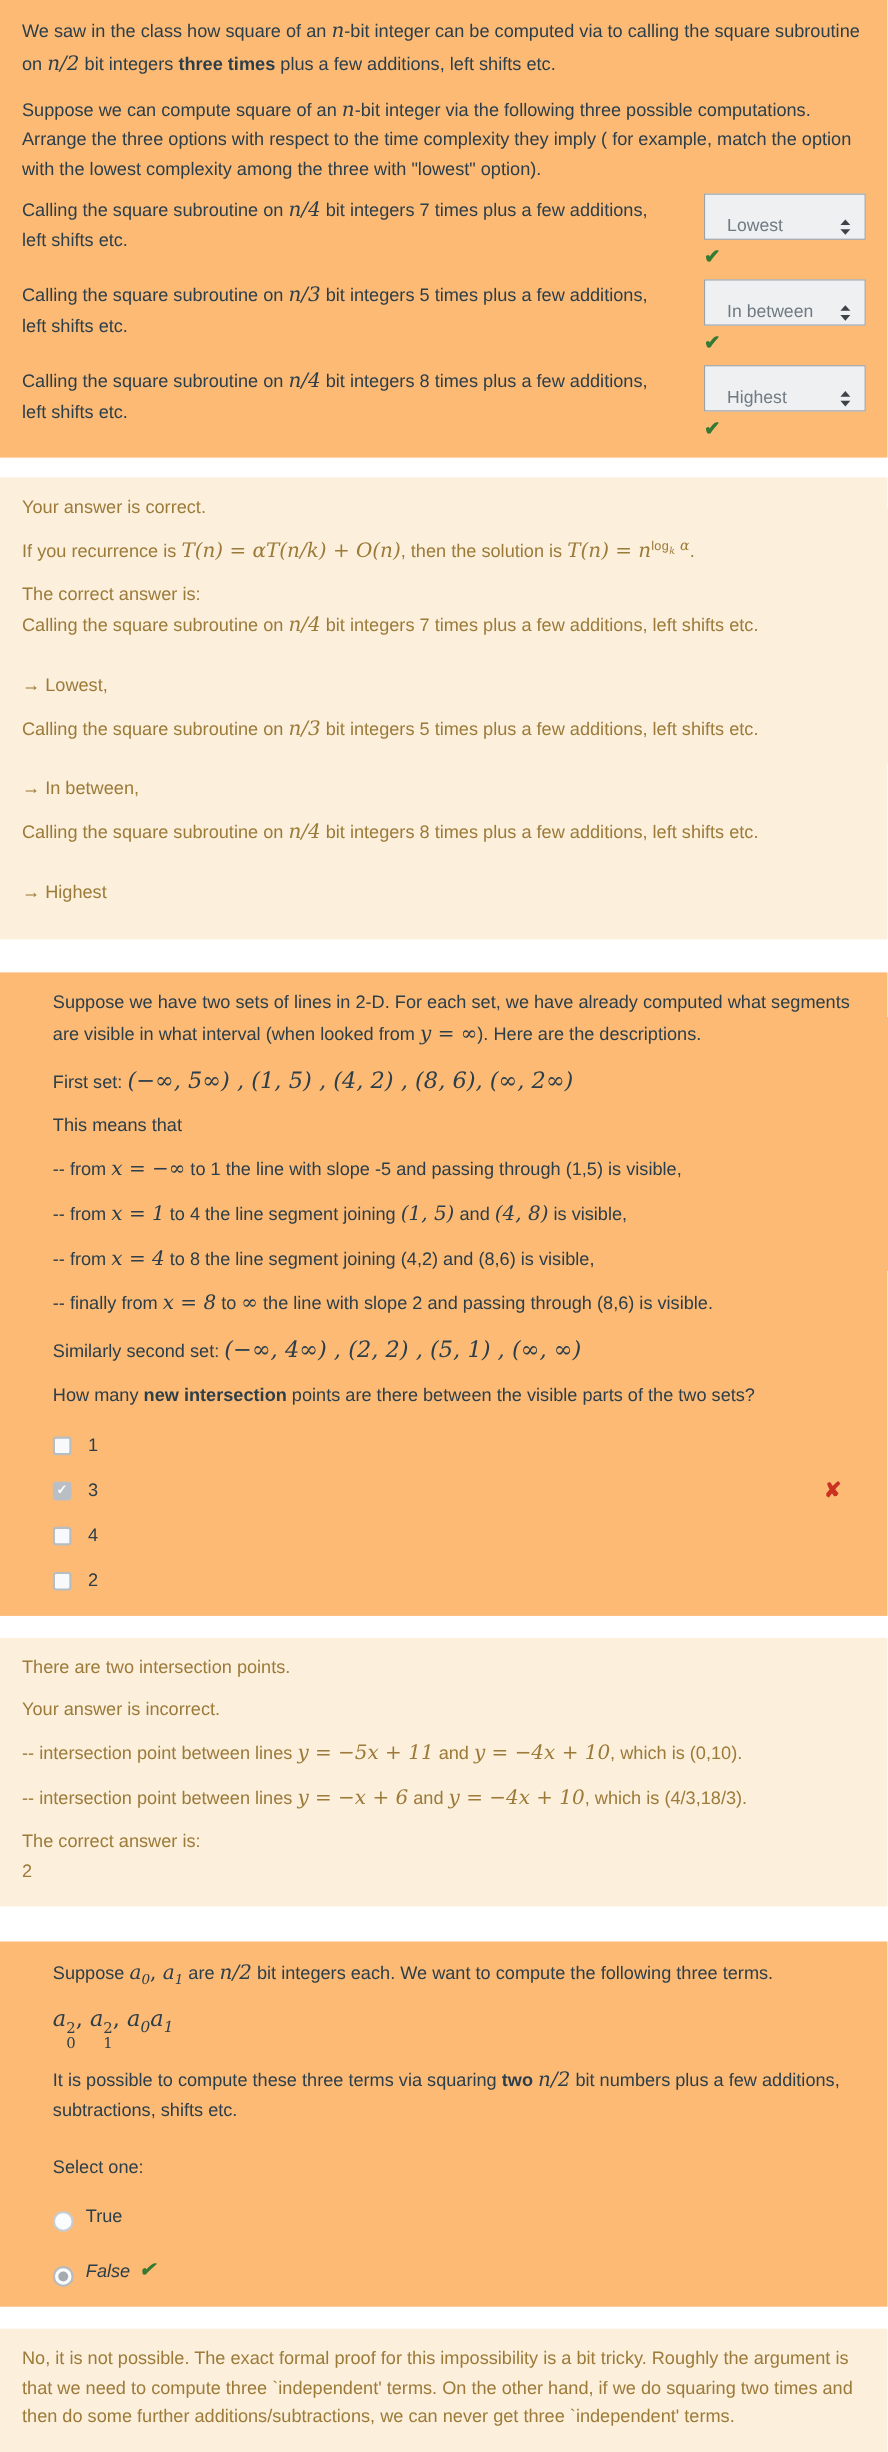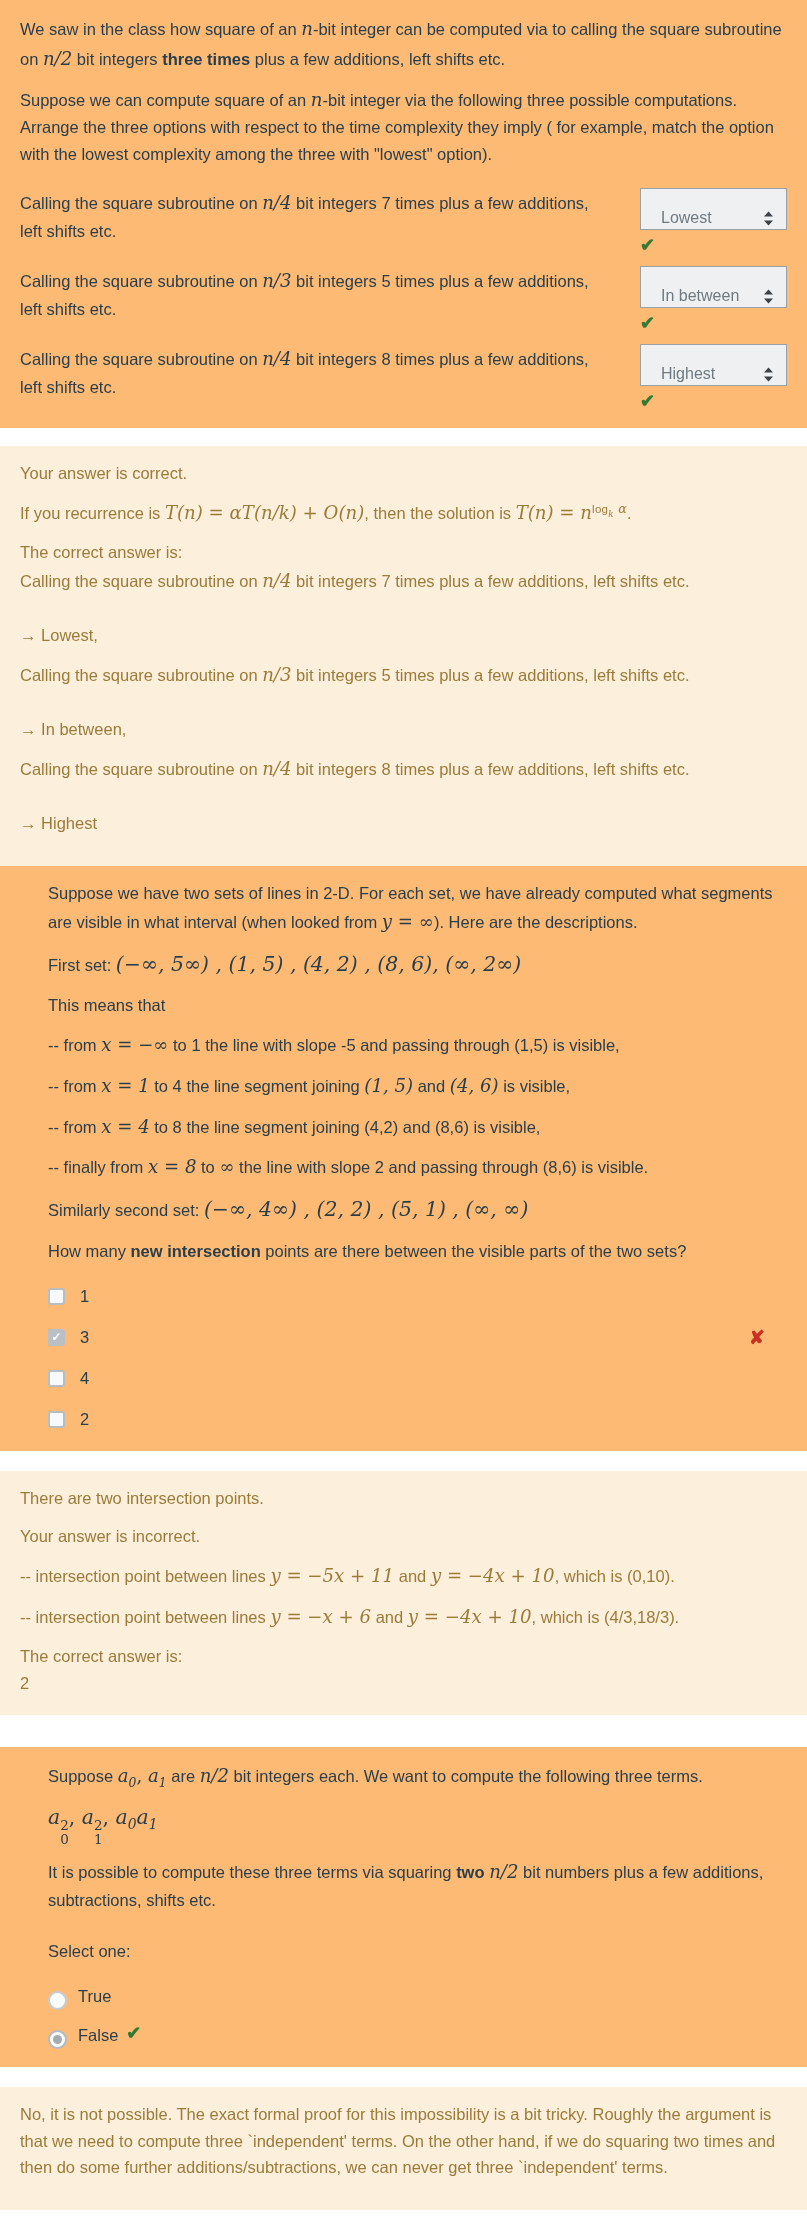--- a/index.html
+++ b/index.html
@@ -7,21 +7,21 @@
     width:807px;
     font-family:"Liberation Sans",sans-serif;
     font-size:16.5px;
     line-height:1.64;
     color:#2b3e4a;
     -webkit-font-smoothing:antialiased;
   }
   .card{padding:14px 20px 18px 20px;}
   .blue{background:#fdba74;}
   .orange{background:#fcefdb;color:#9c7b3a;}
-  .gap18{margin-bottom:18px;} .gap30{} .gap20{margin-bottom:20px;padding-left:48px;} .gap32{margin-bottom:32px;}
+  .gap18{margin-bottom:18px;} .gap30{margin-bottom:30px;} .gap20{margin-bottom:20px;padding-left:48px;} .gap32{margin-bottom:32px;}
   p{margin:0 0 11px 0;max-width:770px;}
   .tight{margin-bottom:0;}
   .arrowline{margin-top:26px;margin-bottom:11px;}
   b{font-weight:bold;}
   
   .m{font-family:"DejaVu Serif",serif;font-style:italic;font-size:1.10em;}
   .m .rm, .rm{font-style:normal;}
   .mlg{font-size:1.24em;}
   sub,sup{font-size:0.68em;line-height:0;}
   .exp{font-size:0.70em;vertical-align:0.55em;letter-spacing:0.3px;}
@@ -65,21 +65,21 @@
   .selectone{margin-top:24px;margin-bottom:18px;}
   .f3p{line-height:1.62;}
 </style>
 </head>
 <body>
 
 <main>
 
   <section class="card blue gap18">
     <p><span>We saw in the class how square of an </span><span class="m">n</span><span>-bit integer can be computed via to calling the  square subroutine on </span><span class="m">n/2</span><span> bit integers </span><b>three times</b><span> plus a few additions, left shifts etc.</span></p>
-    <p style="margin-bottom:20px;"><span>Suppose we can compute square of an </span><span class="m">n</span><span>-bit integer via the following three possible computations. Arrange the three options with respect to the time complexity they imply ( for example, match the option with the lowest complexity among the three with "lowest" option).</span></p>
+    <p style="margin-bottom:8px;"><span>Suppose we can compute square of an </span><span class="m">n</span><span>-bit integer via the following three possible computations. Arrange the three options with respect to the time complexity they imply ( for example, match the option with the lowest complexity among the three with "lowest" option).</span></p>
 
     <div class="matchrow">
       <p class="rowtext"><span>Calling the  square subroutine on </span><span class="m">n/4</span><span> bit integers 7 times plus a few additions, left shifts etc.</span></p>
       <div class="selcol">
         <div class="select">
           <span>Lowest</span>
           <span class="sel-arrows">
               <svg width="11" height="15" viewBox="0 0 11 15">
                 <path d="M5.5 0.5 L10 5.6 H1 Z" fill="#3c4247"></path>
                 <path d="M5.5 14.5 L10 9.4 H1 Z" fill="#3c4247"></path>
@@ -134,21 +134,21 @@
     <p class="arrowline">→ In between,</p>
     <p class="tight"><span>Calling the  square subroutine on </span><span class="m">n/4</span><span> bit integers 8 times plus a few additions, left shifts etc.</span></p>
     <p class="arrowline tight">→ Highest</p>
   </section>
 
   <section class="card blue gap20">
     <p><span>Suppose we have two sets of lines in 2-D. For each set, we have already computed what segments are visible in what interval (when looked from </span><span class="m">y = ∞</span><span>). Here are the descriptions.</span></p>
     <p><span>First set: </span><span class="m mlg">(−∞, 5∞) , (1, 5) , (4, 2) , (8, 6), (∞, 2∞)</span></p>
     <p>This means that</p>
     <p><span>-- from </span><span class="m">x = −∞</span><span> to 1 the line with slope -5 and passing through (1,5) is visible,</span></p>
-    <p><span>-- from </span><span class="m">x = 1</span><span> to 4 the line segment joining </span><span class="m">(1, 5)</span><span> and </span><span class="m">(4, 6)</span><span> is visible,</span></p>
+    <p><span>-- from </span><span class="m">x = 1</span><span> to 4 the line segment joining </span><span class="m">(1, 5)</span><span> and </span><span class="m">(4, 8)</span><span> is visible,</span></p>
     <p><span>-- from </span><span class="m">x = 4</span><span> to 8 the line segment joining (4,2) and (8,6) is visible,</span></p>
     <p><span>-- finally from </span><span class="m">x = 8</span><span> to </span><span class="m">∞</span><span> the line with slope 2 and passing through (8,6) is visible.</span></p>
     <p><span>Similarly second set: </span><span class="m mlg">(−∞, 4∞) , (2, 2) , (5, 1) ,  (∞, ∞)</span></p>
     <p class="tight"><span>How many </span><b>new intersection</b><span> points are there between the visible parts of the two sets?</span></p>
 
     <div class="opts">
       <div class="opt">
         <span class="cb"></span>
         <span>1</span>
       </div>
@@ -187,21 +187,21 @@
           </span><span class="rm">, </span><span>a</span><span class="stk">
             <span>2</span>
             <span>1</span>
           </span><span class="rm">, </span><span>a</span><sub>0</sub><span>a</span><sub>1</sub></span></p>
     <p><span>It is possible to compute these three terms via squaring </span><b>two</b><span> </span><span class="m">n/2</span><span> bit numbers plus a few additions, subtractions, shifts etc.</span></p>
     <p class="selectone">Select one:</p>
     <div class="radio-row">
       <span class="radio"></span>
       <span>True</span>
     </div>
-    <div class="radio-row" style="margin-top:9px;">
+    <div class="radio-row" style="margin-top:20px;font-style:italic;">
       <span class="radio sel"></span>
       <span>False</span>
       <span class="tick-inline">✔</span>
     </div>
   </section>
 
   <section class="card orange">
     <p class="f3p">No, it is not possible. The exact formal proof for this impossibility is a bit tricky. Roughly the argument is that we need to compute three `independent' terms. On the other hand, if we do squaring two times and then do some further additions/subtractions, we can never get three `independent' terms.</p>
 
   </section>

